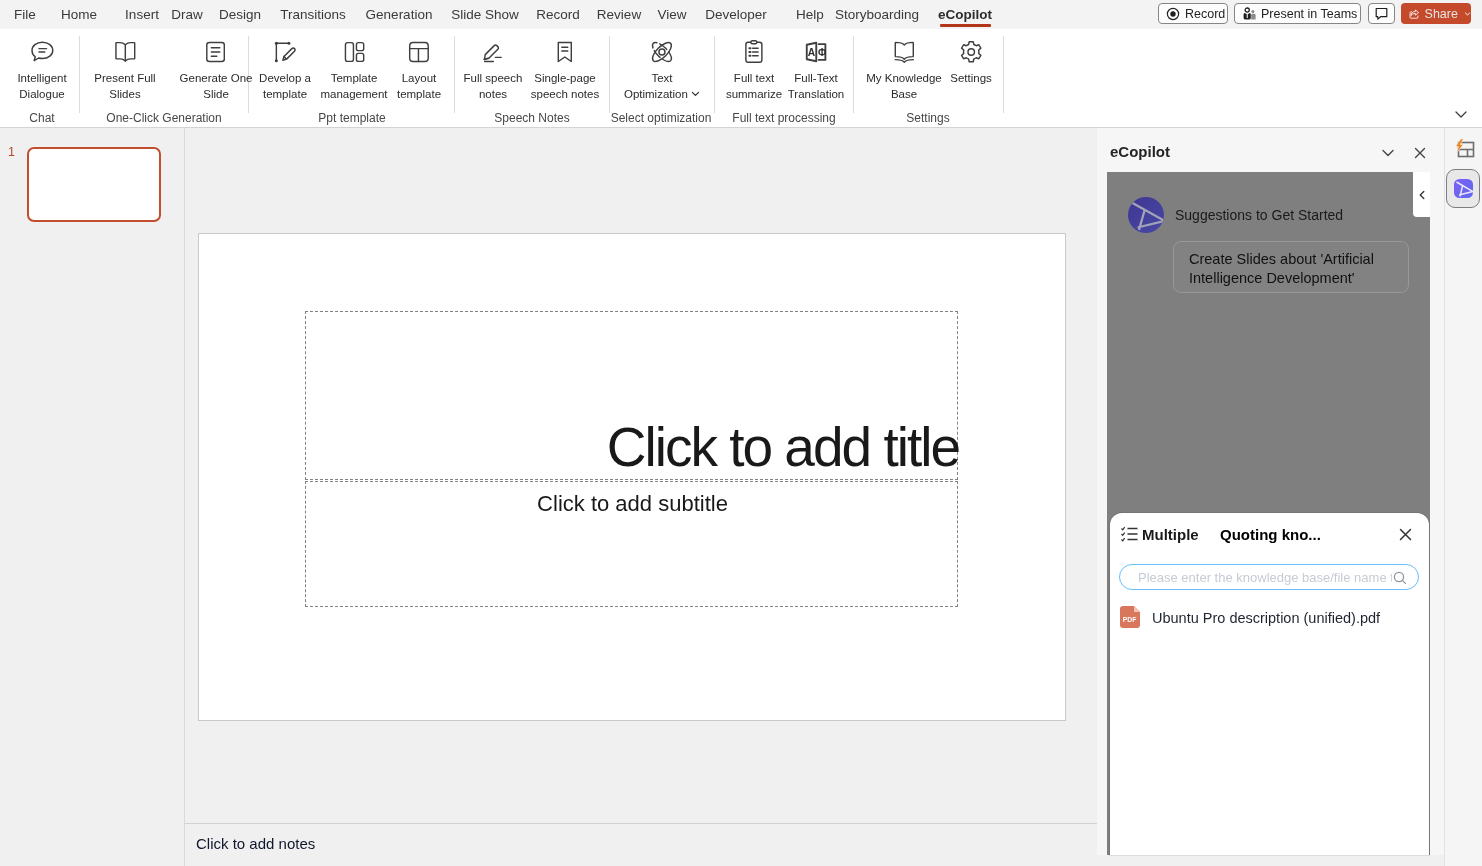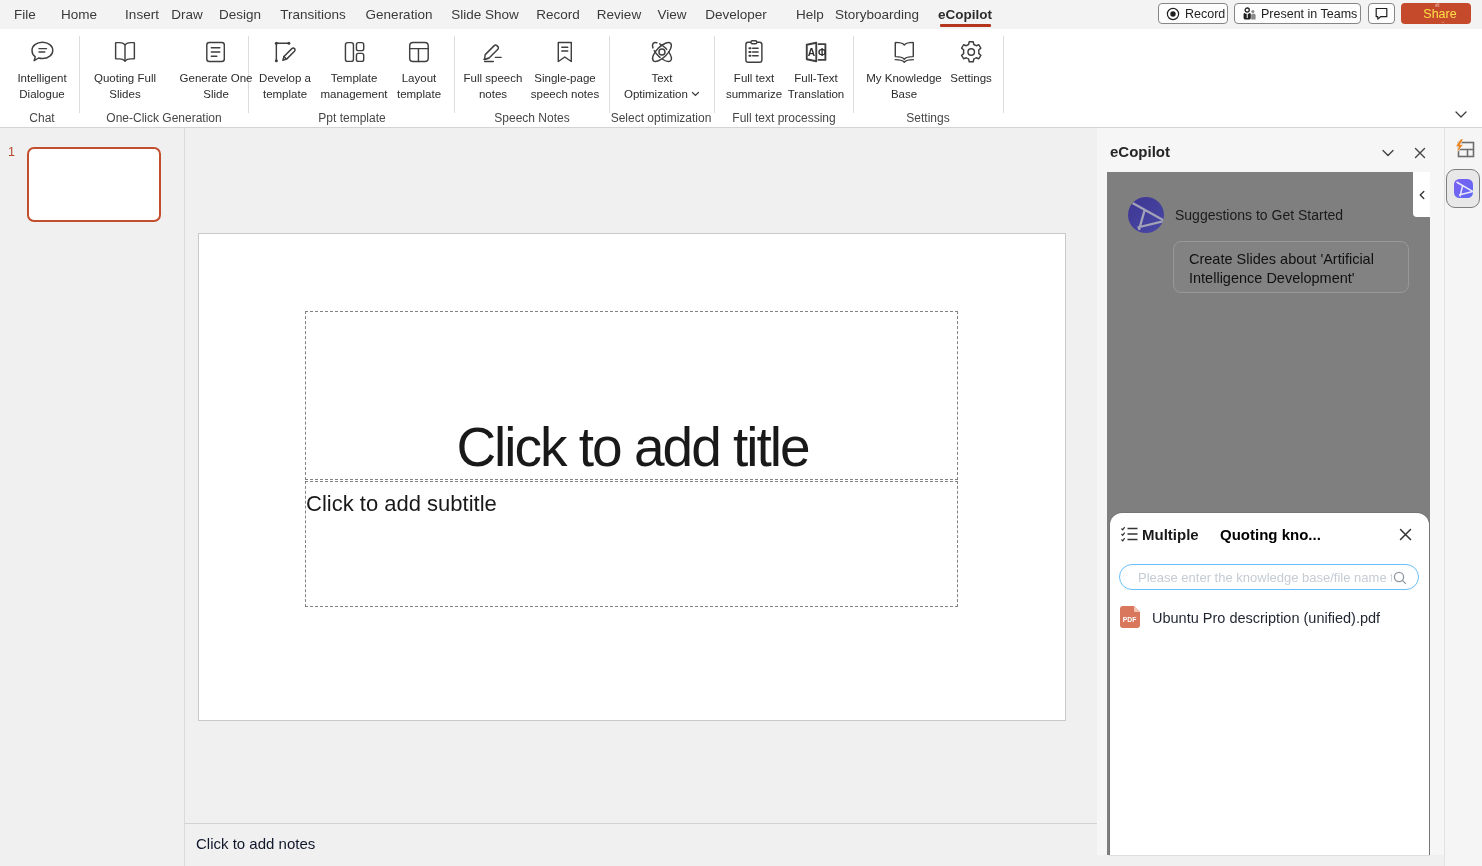--- a/index.html
+++ b/index.html
@@ -11,21 +11,21 @@
   transform:translateX(-50%); white-space:nowrap; }
 #ribbon { position:absolute; left:0; top:29px; width:1482px; height:99px; background:#ffffff;
   border-bottom:1px solid #d4d4d4; }
 .rsep { position:absolute; top:7px; width:1px; height:77px; background:#dcdcdc; }
 .rbtn { position:absolute; top:0; transform:translateX(-50%); text-align:center; }
 .rbtn svg { display:block; margin:8px auto 3px auto; }
 .rlab { font-size:11.5px; line-height:16px; color:#2b2b2b; white-space:pre; }
 .glab { position:absolute; top:82px; transform:translateX(-50%); font-size:12px; color:#474747; white-space:nowrap; }
 .tbtn { position:absolute; top:3px; height:21px; border:1px solid #868686; border-radius:4px;
   background:#fdfdfd; font-size:12.5px; color:#1f1f1f; display:flex; align-items:center; white-space:nowrap; }
-#share { background:#c5492b; border:none; color:#fde047;flex-direction:column; }
+#share { background:#c5492b; border:none; color:#e5e5e5; }
 #work { position:absolute; left:0; top:128px; width:1097px; height:738px; background:#f0f0f0; }
 #canvas { position:absolute; left:198px; top:105px; width:868px; height:488px; background:#fff;
   border:1px solid #c9c9c9; }
 .dashbox { position:absolute; border:1.6px dashed #828282; }
 #panel { position:absolute; left:1097px; top:128px; width:347px; height:727px; background:#f6f6f6; }
 #gray { position:absolute; left:10px; top:44px; width:323px; height:683px; background:#7f7f7f; }
 #modal { position:absolute; left:13px; top:385px; width:319px; height:342px; background:#fff;
   border-radius:12px 12px 0 0; box-shadow:0 0 0 1px rgba(0,0,0,0.08); }
 #strip { position:absolute; left:1444px; top:128px; width:38px; height:738px; background:#f5f5f5;
   border-left:1px solid #e2e2e2; }
@@ -95,21 +95,21 @@
         <path d="M9.3 9.3h6M9.3 12h4.6"></path>
       </svg>
     <div class="rlab">Intelligent
 Dialogue</div>
   </div>
   <div class="rbtn" style="left:125px">
     <svg class="ic" width="30" height="30" viewBox="0 0 24 24">
         <path d="M12 6.2c-1.1-1.1-2.6-1.7-4.3-1.7H4.8c-.2 0-.3.1-.3.3v12.4c0 .2.1.3.3.3h3c1.6 0 3.1.6 4.2 1.7 1.1-1.1 2.6-1.7 4.2-1.7h3c.2 0 .3-.1.3-.3V4.8c0-.2-.1-.3-.3-.3h-2.9c-1.7 0-3.2.6-4.3 1.7z"></path>
         <path d="M12 6.2v13"></path>
       </svg>
-    <div class="rlab">Quoting Full
+    <div class="rlab">Present Full
 Slides</div>
   </div>
   <div class="rbtn" style="left:216px">
     <svg class="ic" width="30" height="30" viewBox="0 0 24 24">
         <rect x="5" y="4.4" width="14" height="15.2" rx="2"></rect>
         <path d="M8.6 8.6h6.8M8.6 12h6.8M8.6 15.4h4.4"></path>
       </svg>
     <div class="rlab">Generate One
 Slide</div>
   </div>
@@ -222,22 +222,22 @@
       <path d="M3 3l5 5 5-5" fill="none" stroke="#3d3d3d" stroke-width="1.3" stroke-linecap="round" stroke-linejoin="round"></path>
     </svg>
 </div>
 <div id="work">
   <div class="abs" style="left:8px; top:17px; width:16px; height:16px; font-size:12.5px; color:#b5472a;">1</div>
   <div class="abs" style="left:27px; top:19px; width:134px; height:75px; background:#fff; border:2px solid #c14e2d; border-radius:7px;"></div>
   <div class="abs" style="left:184px; top:0; width:1px; height:738px; background:#dadada;"></div>
   <div id="canvas">
     <div class="dashbox" id="titlebox" style="left:106px; top:77px; width:653px; height:169px;"></div>
     <div class="dashbox" id="subbox" style="left:106px; top:247px; width:653px; height:126px;"></div>
-    <div class="abs" style="left:107px; top:187px; width:653px; text-align:center; font-size:55px; color:#191919; line-height:53px; letter-spacing:-2px;">Click to add title</div>
-    <div class="abs" style="left:107px; top:258px; width:653px; text-align:left; font-size:22px; color:#191919; line-height:24px;">Click to add subtitle</div>
+    <div class="abs" style="left:107px; top:187px; width:653px; text-align:right; font-size:55px; color:#191919; line-height:53px; letter-spacing:-2px;">Click to add title</div>
+    <div class="abs" style="left:107px; top:258px; width:653px; text-align:center; font-size:22px; color:#191919; line-height:24px;">Click to add subtitle</div>
   </div>
   <div class="abs" style="left:185px; top:695px; width:912px; height:1px; background:#d2d2d2;"></div>
   <div class="abs" style="left:196px; top:707px; font-size:15px; color:#0f172a; line-height:17px;">Click to add notes</div>
 </div>
 <div id="panel">
   <div class="abs" style="left:13px; top:15px; font-size:15px; font-weight:bold; color:#252525;">eCopilot</div>
   <svg width="16" height="16" viewBox="0 0 16 16" style="position:absolute; left:283px; top:17px;">
       <path d="M3 5.5l5 5 5-5" fill="none" stroke="#444" stroke-width="1.4" stroke-linecap="round" stroke-linejoin="round"></path>
     </svg>
   <svg width="16" height="16" viewBox="0 0 16 16" style="position:absolute; left:315px; top:17px;">

